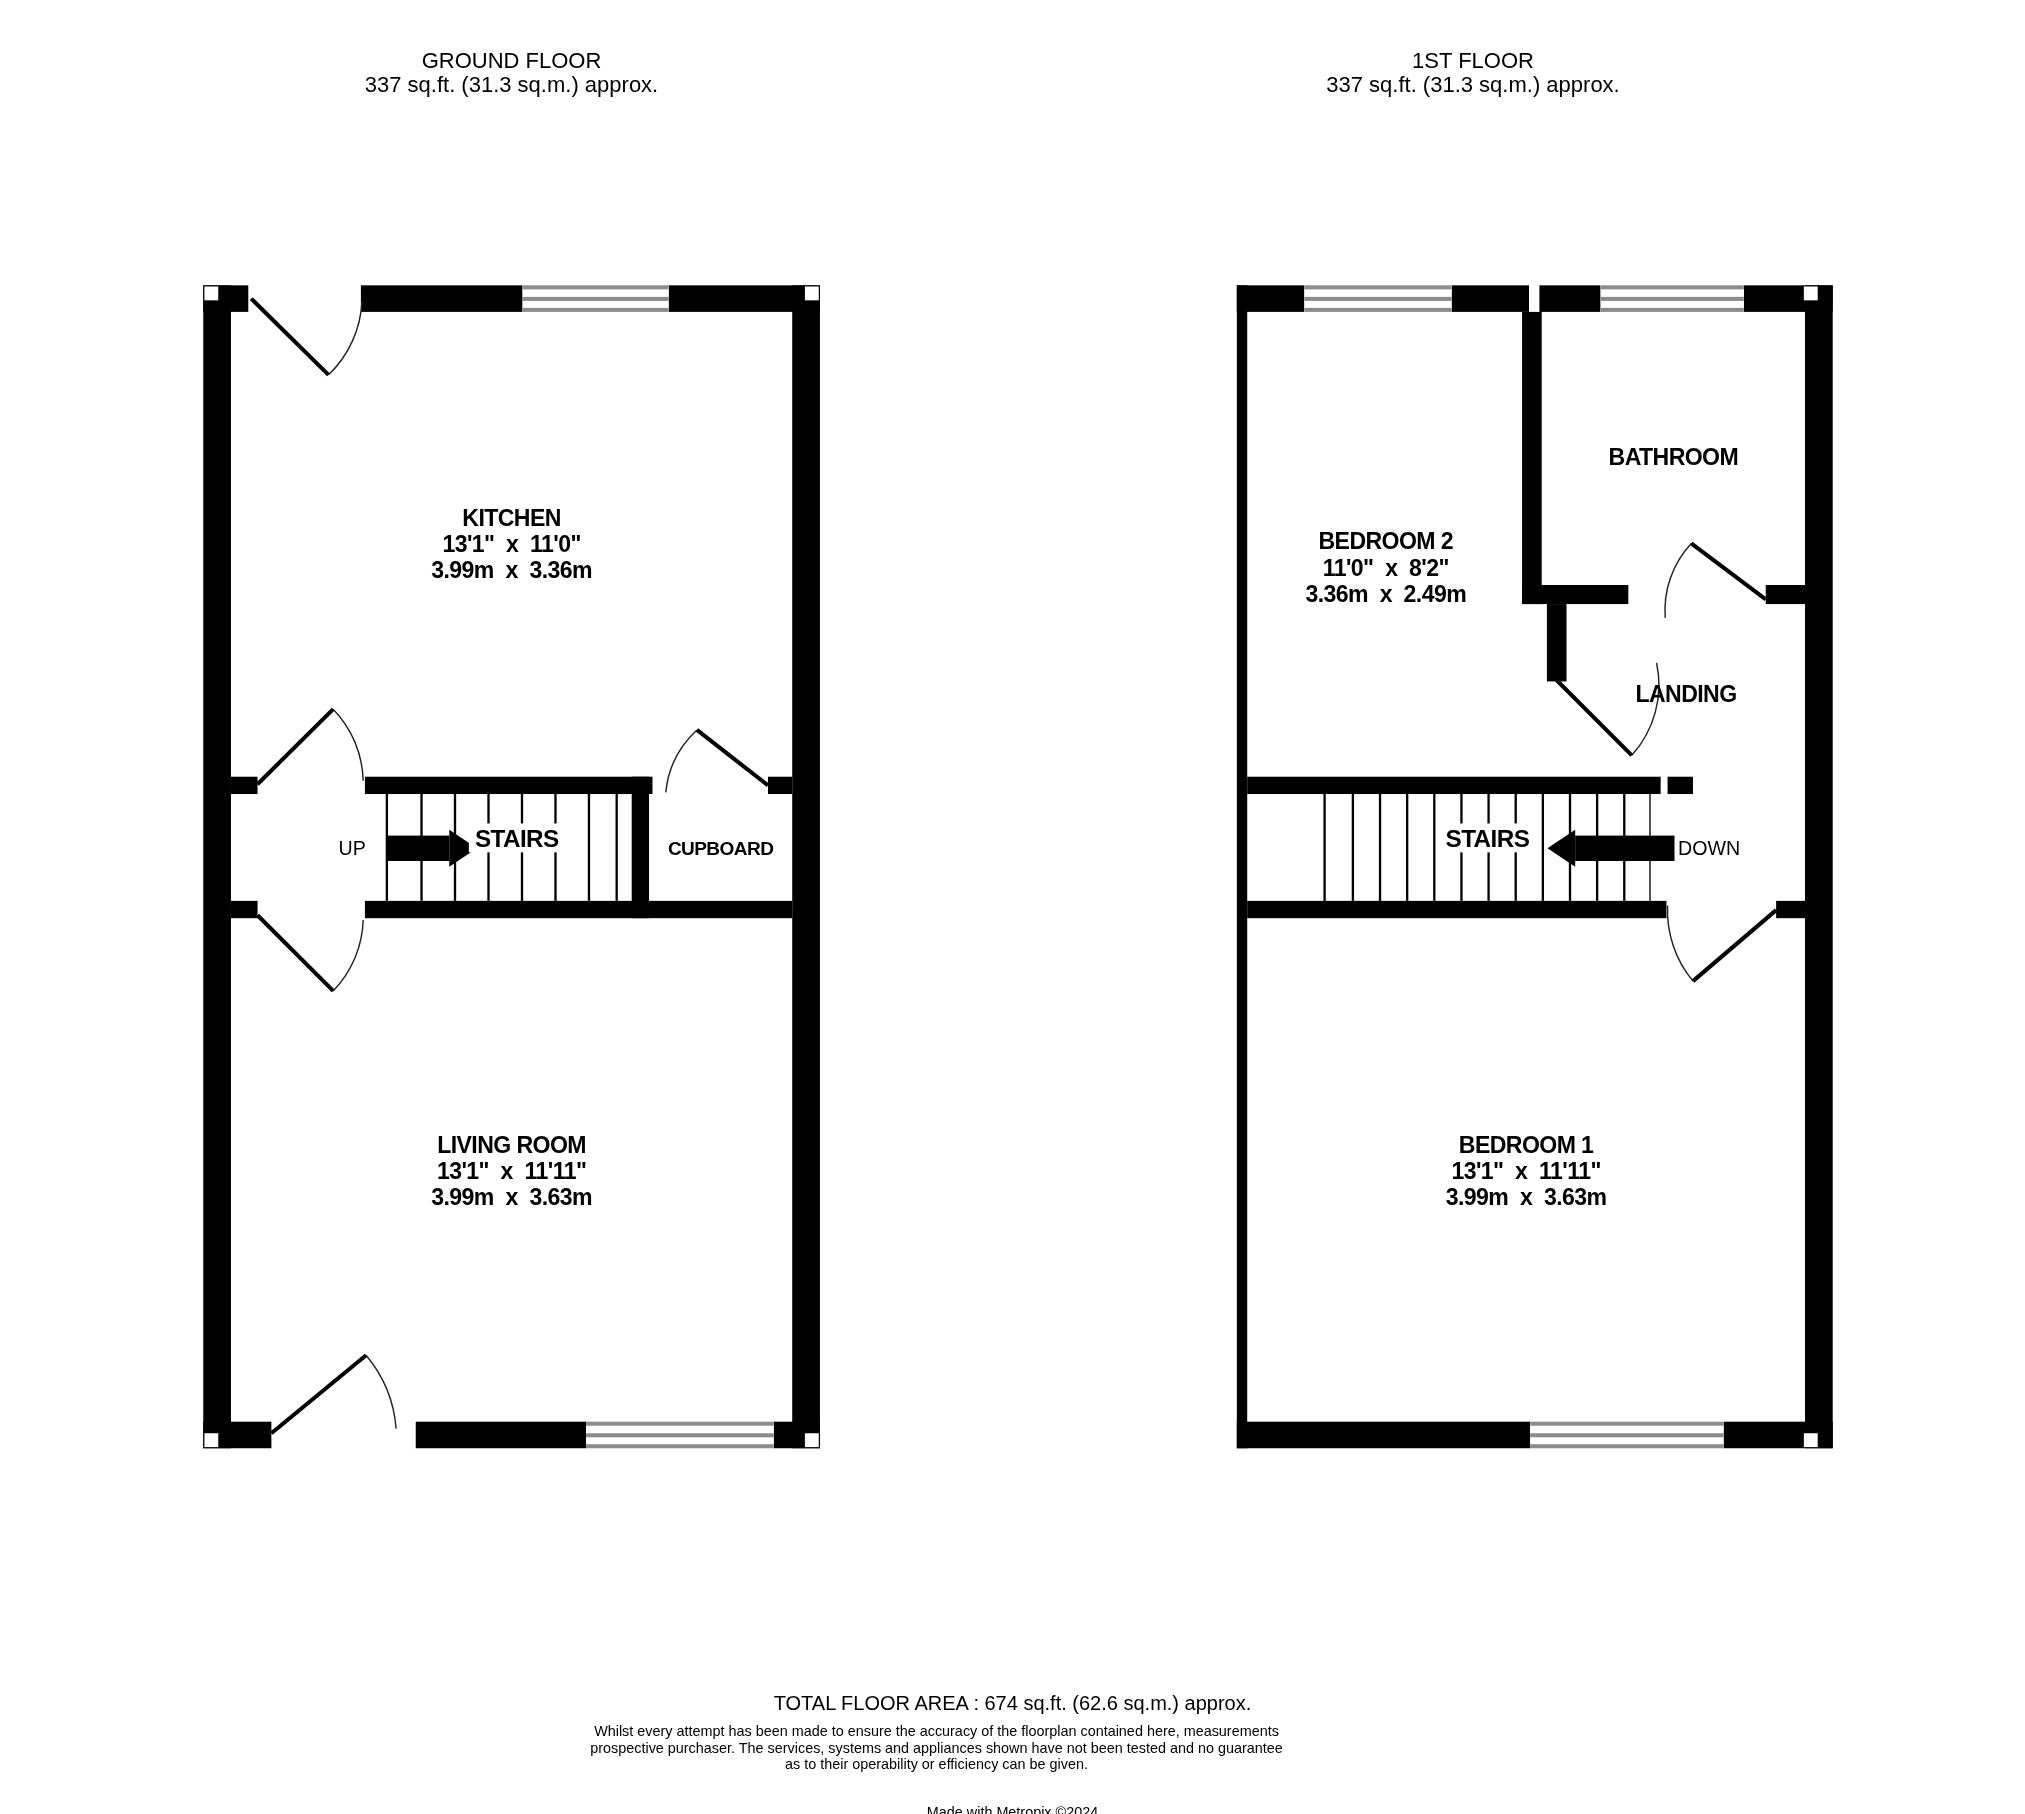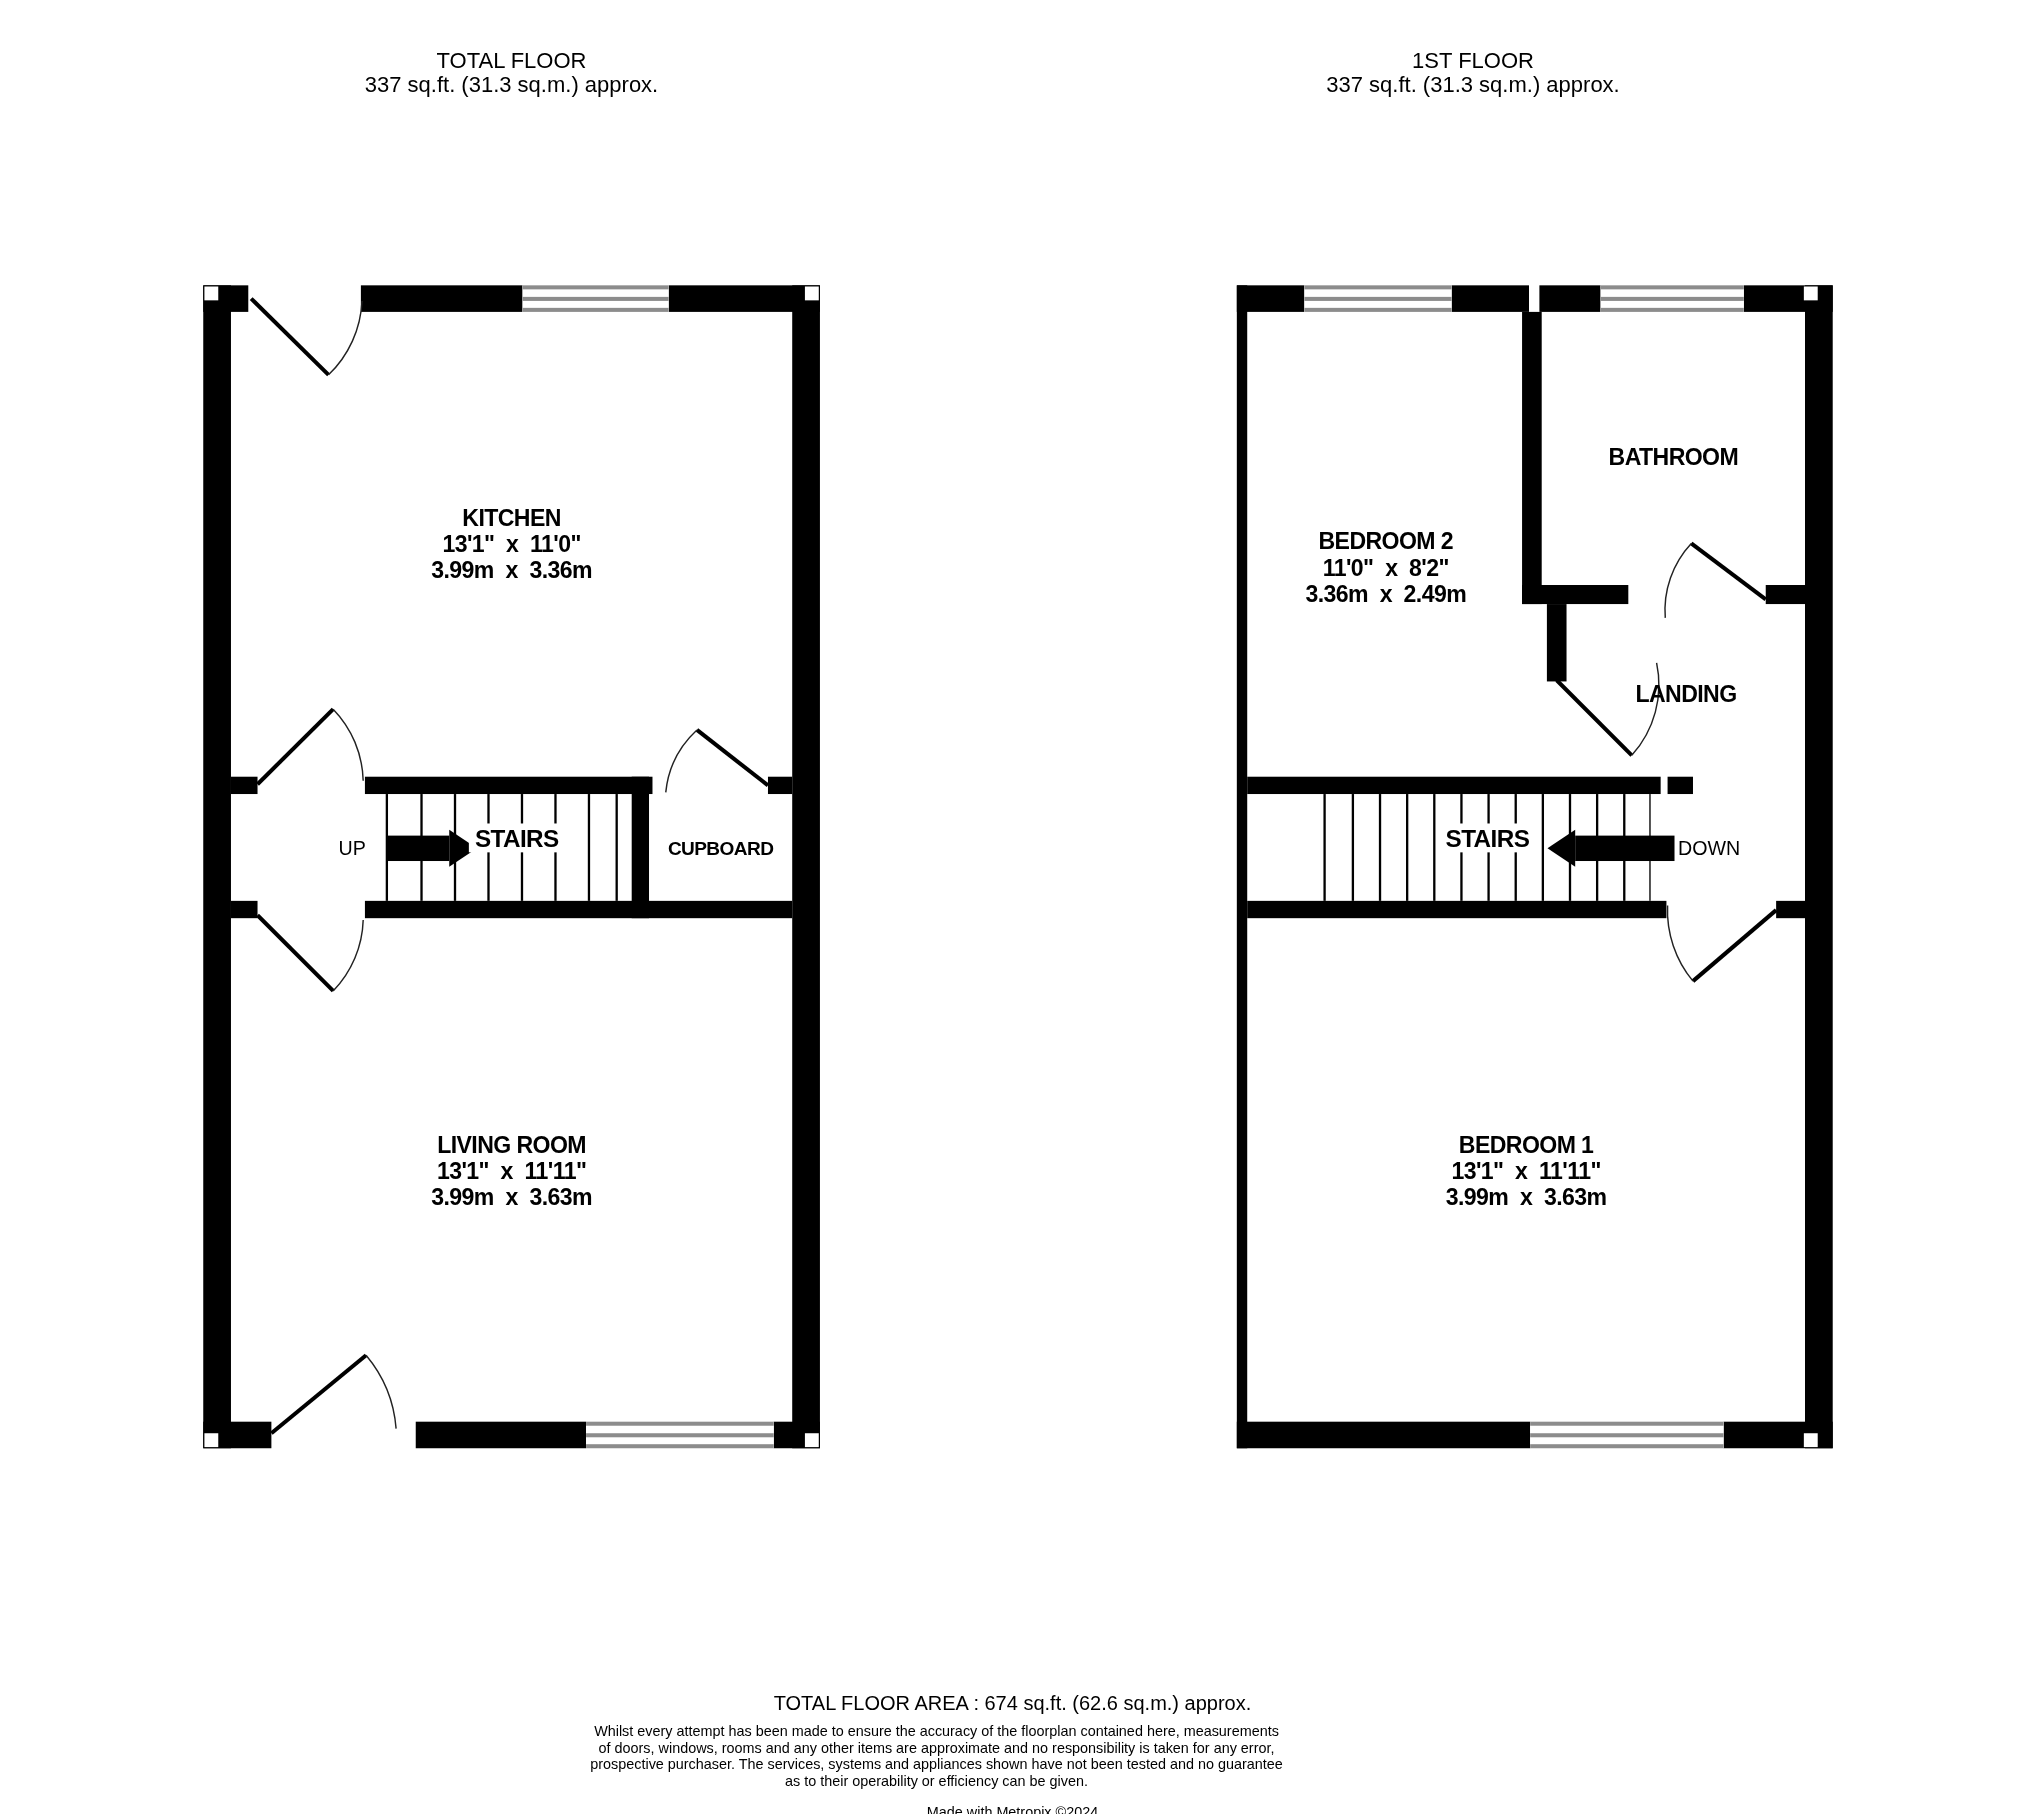--- a/index.html
+++ b/index.html
@@ -25,21 +25,21 @@
   .stairs-lbl{font-weight:bold;font-size:42px;text-anchor:middle;letter-spacing:-1px;}
   .big-lbl{font-weight:bold;font-size:40px;text-anchor:middle;letter-spacing:-1px;}
   .cup-lbl{font-weight:bold;font-size:33px;text-anchor:middle;letter-spacing:-1px;}
   .dir-lbl{font-size:34px;text-anchor:middle;}
   .dir-lbl-start{font-size:34px;text-anchor:start;}
 </style>
 </head>
 <body>
 
 <div class="abs floor-title" style="left:203px;top:49px;width:617px;">
-  <div>TOTAL FLOOR</div>
+  <div>GROUND FLOOR</div>
   <div>337 sq.ft. (31.3 sq.m.) approx.</div>
 </div>
 <div class="abs floor-title" style="left:1175px;top:49px;width:596px;">
   <div>1ST FLOOR</div>
   <div>337 sq.ft. (31.3 sq.m.) approx.</div>
 </div>
 
 <svg width="2025" height="1815" viewBox="0 0 3507 3143">
 
   <g>
@@ -234,18 +234,17 @@
       <text class="room-name" x="2643" y="1996">BEDROOM 1</text>
       <text class="room-dim" x="2643" y="2041">13'1"&nbsp; x&nbsp; 11'11"</text>
       <text class="room-dim" x="2643" y="2086">3.99m&nbsp; x&nbsp; 3.63m</text>
     </g>
   </g>
 </svg>
 
 <div class="abs footer-total" style="left:0;top:1692px;">TOTAL FLOOR AREA : 674 sq.ft. (62.6 sq.m.) approx.</div>
 <div class="abs footer-disc" style="left:0;top:1723px;">
   <div>Whilst every attempt has been made to ensure the accuracy of the floorplan contained here, measurements</div>
-  <div>of doors, windows, rooms and any other items are approximate and no responsibility is taken for any error,</div>
   <div>prospective purchaser. The services, systems and appliances shown have not been tested and no guarantee</div>
   <div>as to their operability or efficiency can be given.</div>
 </div>
 <div class="abs footer-credit" style="left:0;top:1804px;">Made with Metropix ©2024</div>
 
 
 </body></html>

